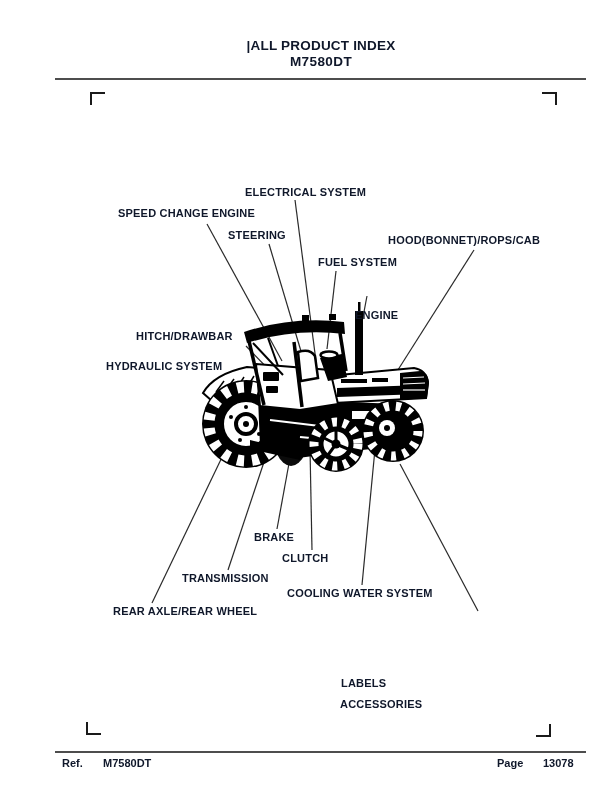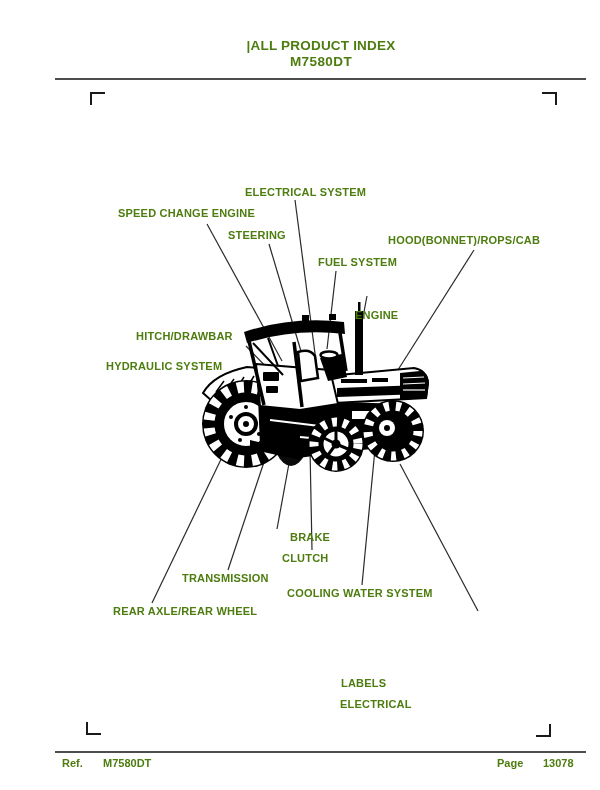--- a/index.html
+++ b/index.html
@@ -1,18 +1,18 @@
 <!DOCTYPE html>
 <html><head>
 <meta charset="utf-8">
 <style>
   html,body{margin:0;padding:0;background:#e8e8e8;}
   .page{
     position:relative;width:600px;height:790px;background:#ffffff;
-    font-family:"Liberation Sans",sans-serif;color:#4d7c0f;overflow:hidden;
+    font-family:"Liberation Sans",sans-serif;color:#0f172a;overflow:hidden;
     margin:0 auto;
   }
   .hdr{position:absolute;left:42px;right:0;text-align:center;font-weight:bold;white-space:nowrap;}
   .hdr.title{top:38px;font-size:13.5px;letter-spacing:.2px;}
   .hdr.model{top:54px;font-size:13.5px;letter-spacing:.4px;}
   .rule{position:absolute;left:55px;width:531px;height:2px;background:#4d4d4d;}
   .rule.top{top:78px;}
   .rule.bottom{top:751px;}
   .cm{position:absolute;width:13px;height:11px;}
   .cm.tl{left:90px;top:92px;border-top:2px solid #1a1a1a;border-left:2px solid #1a1a1a;}
@@ -158,27 +158,27 @@
   </svg>
 
   <div class="callout" style="left:245px;top:186px;">ELECTRICAL SYSTEM</div>
   <div class="callout" style="left:118px;top:207px;">SPEED CHANGE ENGINE</div>
   <div class="callout" style="left:228px;top:229px;">STEERING</div>
   <div class="callout" style="left:318px;top:256px;">FUEL SYSTEM</div>
   <div class="callout" style="left:355px;top:281px;margin-top:28px;">ENGINE</div>
   <div class="callout" style="left:388px;top:234px;">HOOD(BONNET)/ROPS/CAB</div>
   <div class="callout" style="left:136px;top:330px;">HITCH/DRAWBAR</div>
   <div class="callout" style="left:106px;top:360px;">HYDRAULIC SYSTEM</div>
-  <div class="callout" style="left:254px;top:531px;margin-left:36px;">BRAKE</div>
+  <div class="callout" style="left:254px;top:531px;">BRAKE</div>
   <div class="callout" style="left:282px;top:552px;">CLUTCH</div>
   <div class="callout" style="left:182px;top:572px;">TRANSMISSION</div>
   <div class="callout" style="left:287px;top:587px;">COOLING WATER SYSTEM</div>
   <div class="callout" style="left:113px;top:605px;">REAR AXLE/REAR WHEEL</div>
   <div class="callout" style="left:341px;top:677px;">LABELS</div>
-  <div class="callout" style="left:340px;top:698px;">ELECTRICAL</div>
+  <div class="callout" style="left:340px;top:698px;">ACCESSORIES</div>
 
   <div class="rule bottom"></div>
   <div class="ft ref-label">Ref.</div>
   <div class="ft ref-value">M7580DT</div>
   <div class="ft page-label">Page</div>
   <div class="ft page-value">13078</div>
 
 </div>
 
 </body></html>

